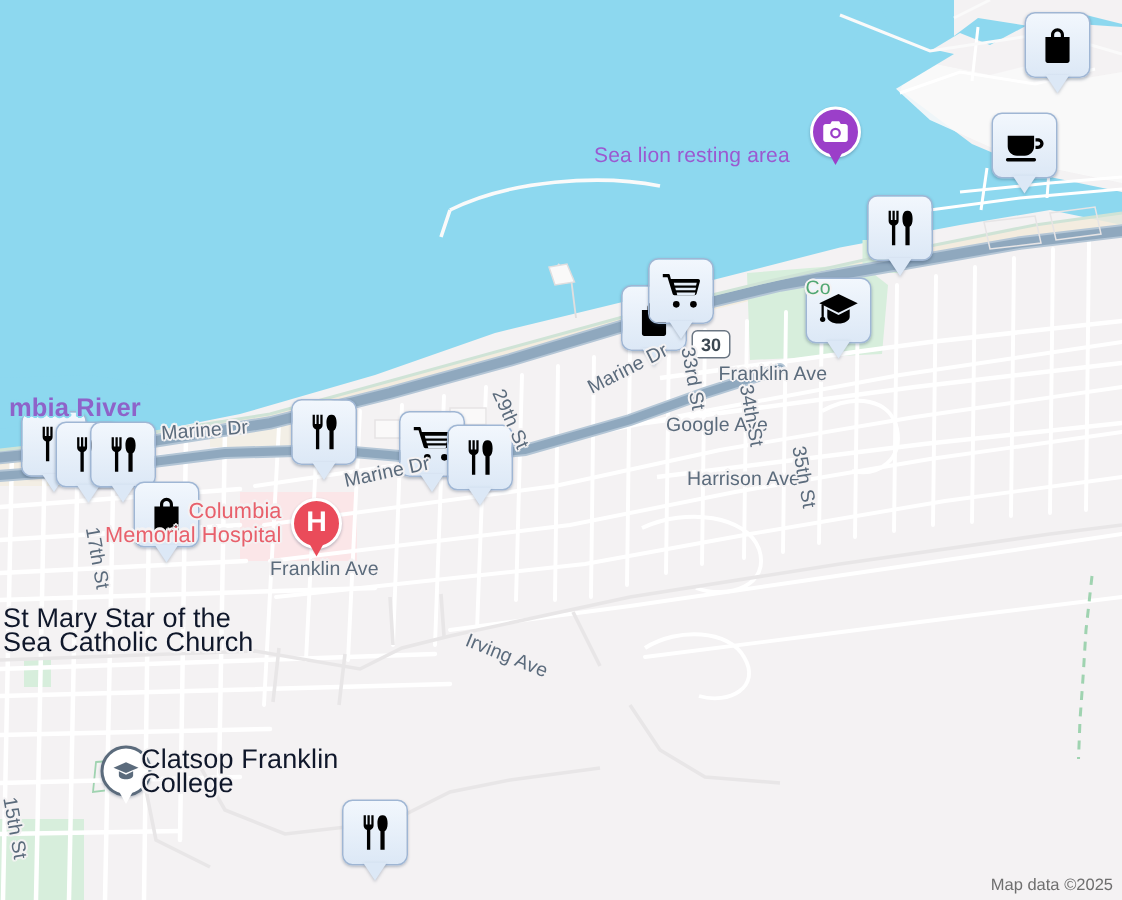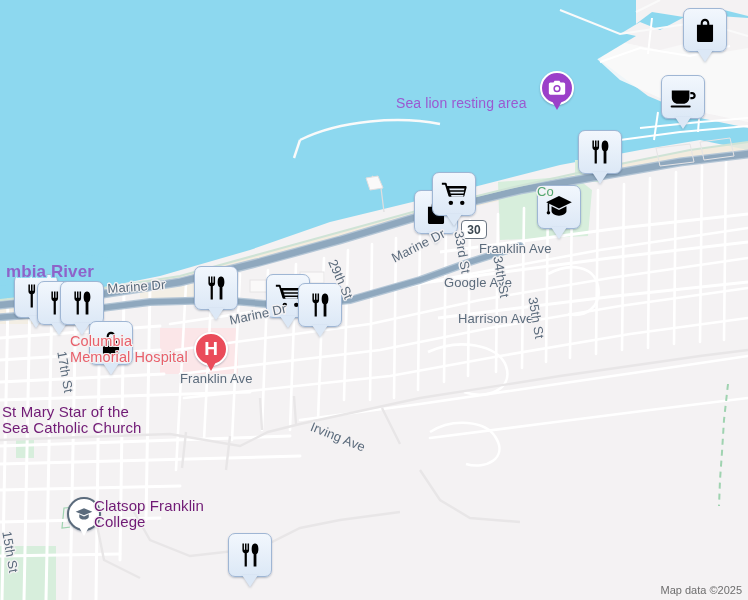--- a/index.html
+++ b/index.html
@@ -21,34 +21,34 @@
     position:absolute;
     white-space:nowrap;
     color:#5B6B7C;
     font-size:13px;
     letter-spacing:.1px;
     text-shadow:
        1.4px 0 #F4F2F3, -1.4px 0 #F4F2F3, 0 1.4px #F4F2F3, 0 -1.4px #F4F2F3,
        1px 1px #F4F2F3, -1px 1px #F4F2F3, 1px -1px #F4F2F3, -1px -1px #F4F2F3;
     pointer-events:none;
   }
-  .lbl.poi { color:#701a75; font-size:15px; }
+  .lbl.poi { color:#0f172a; font-size:18px; }
   .lbl.water-lbl {
     color:#8E63C9; font-size:17px; font-weight:bold;
     text-shadow:
        1.4px 0 #8DD8EF, -1.4px 0 #8DD8EF, 0 1.4px #8DD8EF, 0 -1.4px #8DD8EF,
        1px 1px #8DD8EF, -1px 1px #8DD8EF, 1px -1px #8DD8EF, -1px -1px #8DD8EF;
   }
   .lbl.attraction {
     color:#9B59D0; font-size:14px;
     text-shadow:
        1.4px 0 #8DD8EF, -1.4px 0 #8DD8EF, 0 1.4px #8DD8EF, 0 -1.4px #8DD8EF,
        1px 1px #8DD8EF, -1px 1px #8DD8EF, 1px -1px #8DD8EF, -1px -1px #8DD8EF;
   }
-  .lbl.hospital-lbl { color:#E8606B; font-size:14.5px; line-height:16px; }
+  .lbl.hospital-lbl { color:#E8606B; font-size:14.5px; line-height:16px;text-align:right; }
   .lbl.park-lbl { color:#51A773; font-size:13px; }
   .lbl.two-line { line-height:16px; white-space:pre; }
   .lbl.rot { font-size:13px; }
 
   
   .marker {
     position:absolute;
     width:44px; height:44px;
     background:linear-gradient(#F2F7FD,#DCE8F6);
     border:1.3px solid #9FB6D4;

